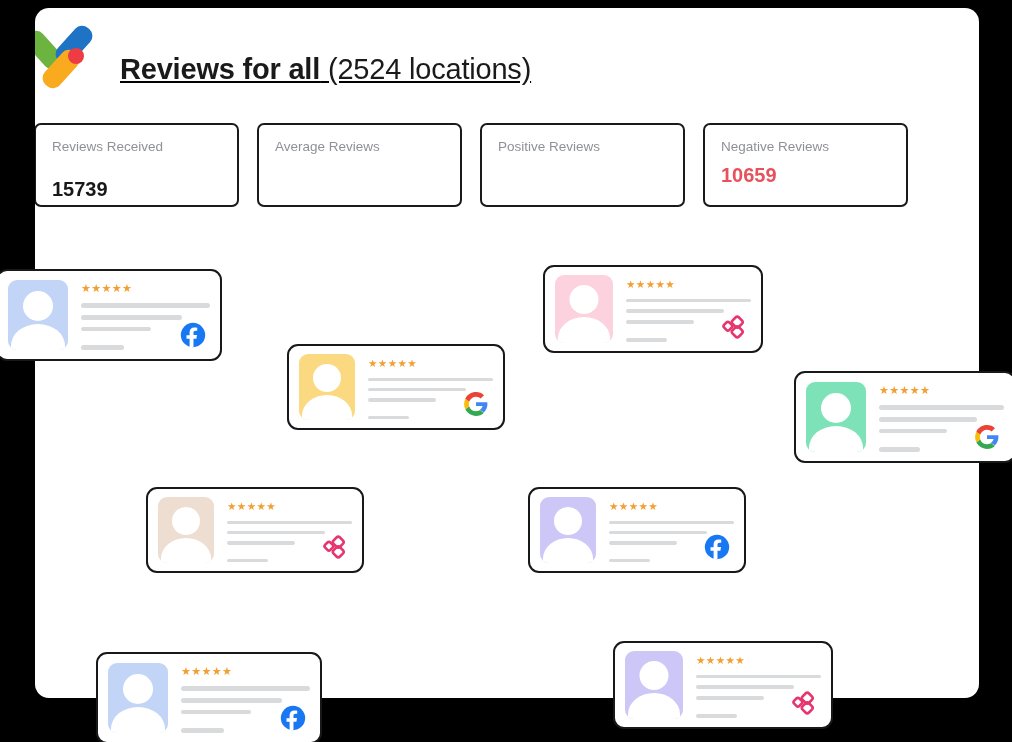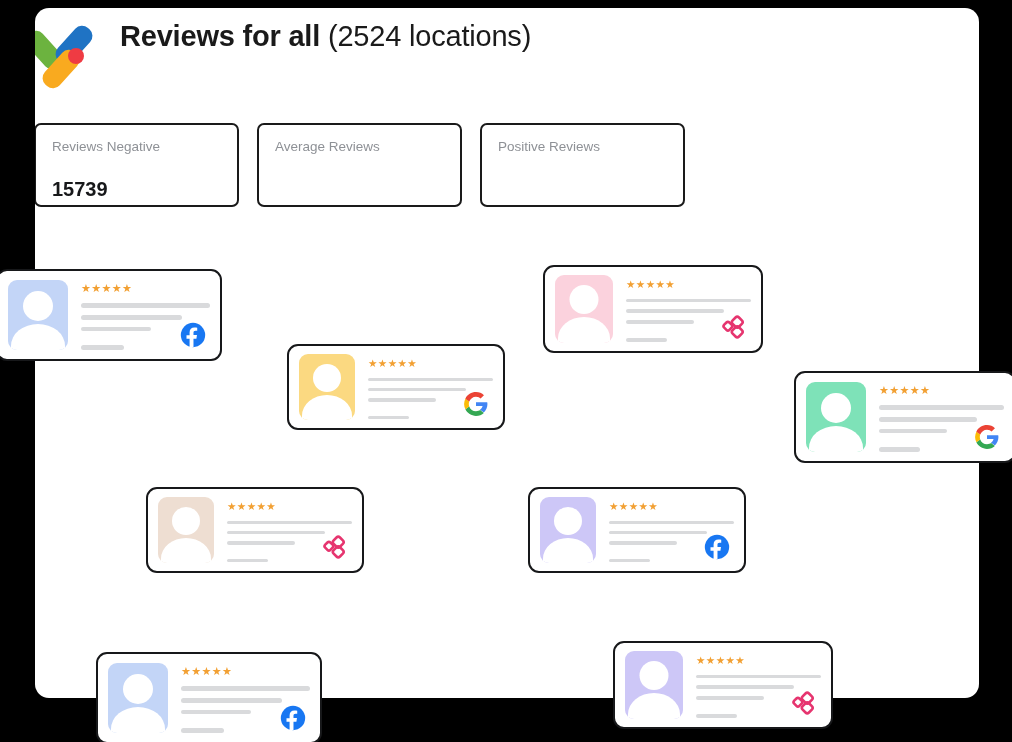--- a/index.html
+++ b/index.html
@@ -29,22 +29,23 @@
     background: #ffffff;
     border-radius: 14px;
   }
 
   
   #header {
     position: absolute;
     left: 30px;
     top: 22px;
     display: flex;
-    align-items: flex-start;
+    align-items: flex-end;
     gap: 28px;
+    text-decoration: underline;
   }
 
   #logo {
     width: 62px;
     height: 62px;
     position: relative;
     flex: 0 0 auto;
   }
 
   .logo-bar {
@@ -212,32 +213,36 @@
     </div>
     <div id="title">
       <span class="strong">Reviews for all</span>
       <span class="light">(2524 locations)</span>
     </div>
   </div>
 
   <div id="stats">
 
     <div class="stat-card">
-      <div class="stat-label">Reviews Negative</div>
+      <div class="stat-label">Reviews Received</div>
       <div class="stat-value v-dark">15739</div>
     </div>
 
     <div class="stat-card">
       <div class="stat-label">Average Reviews</div>
     </div>
 
     <div class="stat-card">
       <div class="stat-label">Positive Reviews</div>
     </div>
 
+    <div class="stat-card">
+      <div class="stat-label">Negative Reviews</div>
+      <div class="stat-value v-red">10659</div>
+    </div>
 
   </div>
 
   <div class="rcard" style="left:-4px; top:269px; width:226px; height:92px;">
     <div class="avatar" style="width:60px;height:70px;background:#c3d5f7;">
       <div class="head" style="width:30px;height:30px;top:11px;"></div>
       <div class="body" style="width:54px;height:34px;top:44px;"></div>
     </div>
     <div class="rbody">
       <div class="stars" style="font-size:11px;">★★★★★</div>

